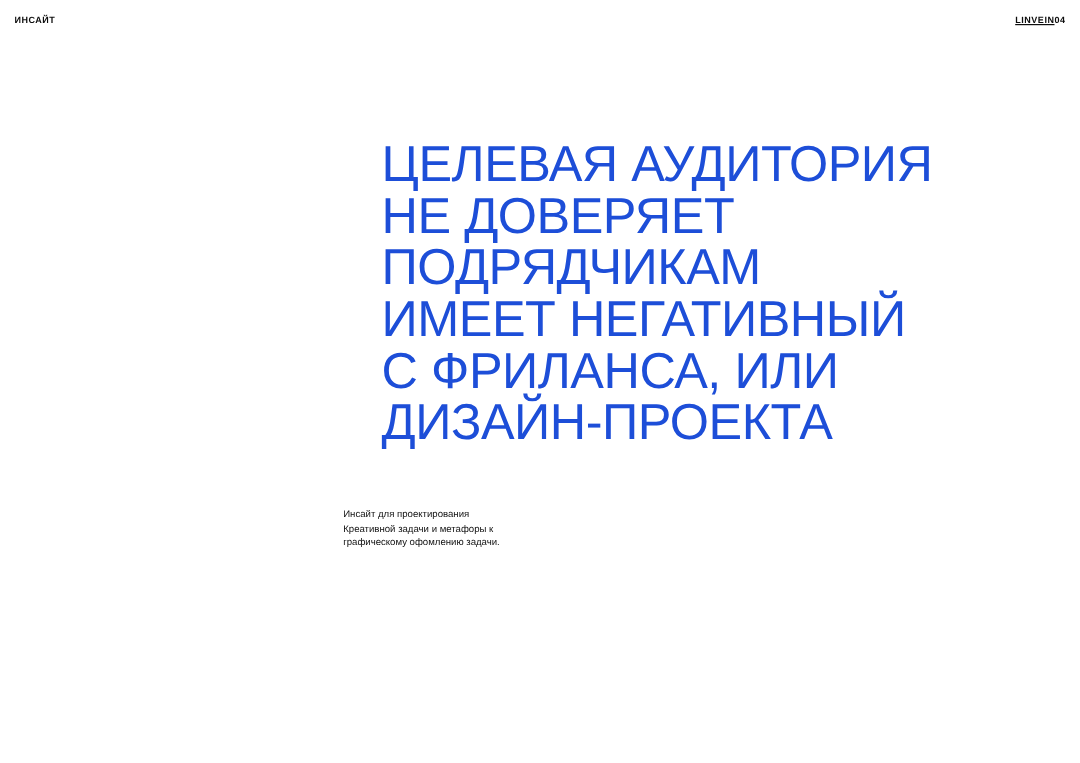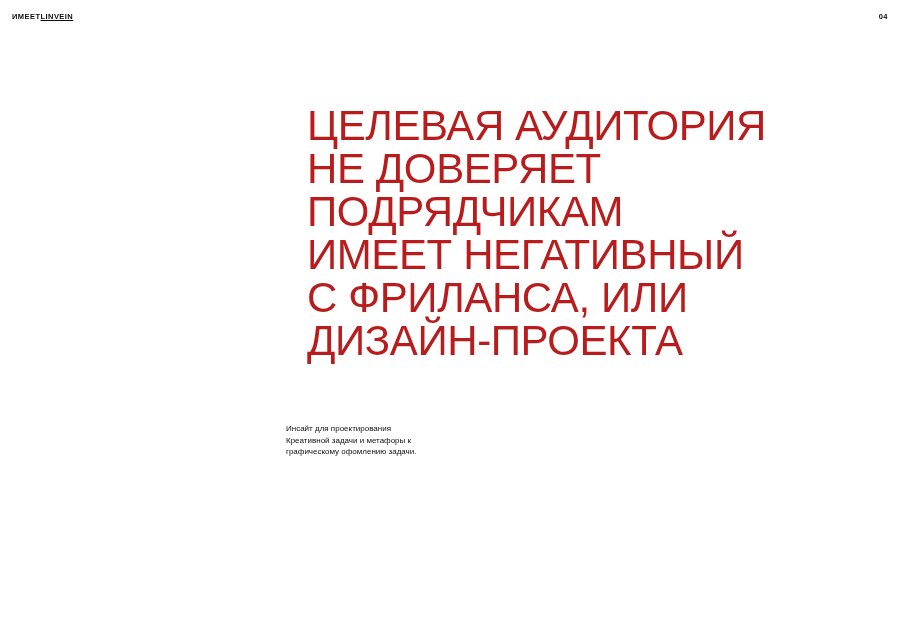--- a/index.html
+++ b/index.html
@@ -43,40 +43,40 @@
     letter-spacing: 0.45px;
     color: #0d0d0d;
     white-space: nowrap;
   }
   .header-left {
     flex: 0 0 auto;
     text-align: left;
   }
   .header-center {
     flex: 1 1 auto;
-    text-align: left;
+    text-align: right;
     text-decoration: underline;
   }
   .header-right {
     flex: 0 0 auto;
   }
 
   
   .headline {
     position: absolute;
     left: 302px;
     top: 100px;
     width: 560px;
     font-size: 42px;
     line-height: 1.0;
     font-weight: normal;
     letter-spacing: -0.4px;
-    color: #b91c1c;
+    color: #1d4ed8;
     text-transform: uppercase;
-    margin: 5px;
+    margin: 16px;
     font-family: "Liberation Sans", sans-serif;
   }
   .headline-line {
     display: block;
     white-space: nowrap;
     margin-bottom: 1px;
   }
 
   
   .caption {
@@ -92,21 +92,21 @@
   .caption-line {
     display: block;
   }
 </style>
 </head>
 <body>
 
 <div class="slide">
 
   <div class="header">
-    <div class="header-left">ИМЕЕТ</div>
+    <div class="header-left">ИНСАЙТ</div>
     <div class="header-center">LINVEIN</div>
     <div class="header-right">04</div>
   </div>
 
   <h1 class="headline">
     <span class="headline-line">ЦЕЛЕВАЯ АУДИТОРИЯ</span>
     <span class="headline-line">НЕ ДОВЕРЯЕТ</span>
     <span class="headline-line">ПОДРЯДЧИКАМ</span>
     <span class="headline-line">ИМЕЕТ НЕГАТИВНЫЙ</span>
     <span class="headline-line">С ФРИЛАНСА, ИЛИ</span>

